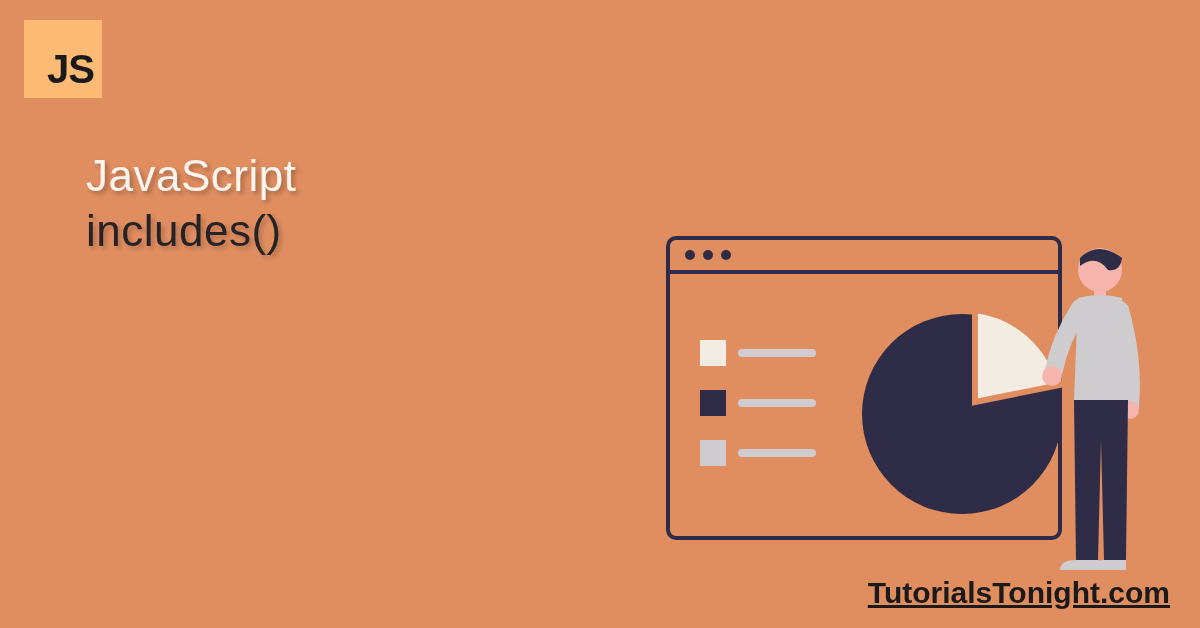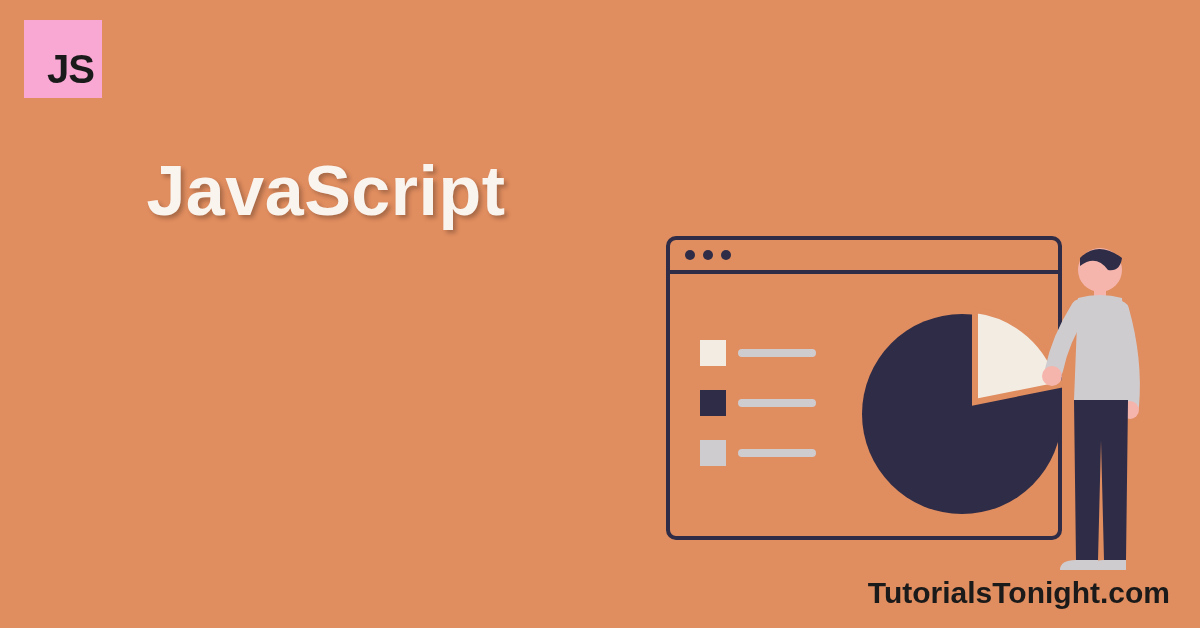--- a/index.html
+++ b/index.html
@@ -10,77 +10,77 @@
       font-family: Arial, Helvetica, sans-serif;
       position: relative;
       overflow: hidden;
     }
     .js-badge {
       position: absolute;
       top: 20px;
       left: 24px;
       width: 78px;
       height: 78px;
-      background: #f9a8d4;
+      background: #fdba74;
       display: flex;
       align-items: flex-end;
       justify-content: flex-end;
       padding: 6px 8px;
     }
     .js-badge-text {
       font-weight: 900;
       font-size: 40px;
       color: #1a1a1a;
       letter-spacing: -1px;
     }
     .heading {
       position: absolute;
       top: 148px;
       left: 86px;
       width: 480px;
-      text-align: center;
-      font-weight: 700;
-      font-size: 70px;
+      font-weight: 400;
+      font-size: 44px;
       line-height: 1.25;
       letter-spacing: 0.5px;
     }
     .heading .white {
       color: #faf4ef;
       text-shadow: 3px 3px 4px rgba(0,0,0,0.25);
     }
     .heading .dark {
       color: #252326;
       text-shadow: 3px 3px 4px rgba(0,0,0,0.2);
     }
     .site-link {
       position: absolute;
       bottom: 18px;
       right: 30px;
       font-weight: 700;
       font-size: 30px;
       color: #1a1a1a;
+      text-decoration: underline;
     }
     .illustration {
       position: absolute;
       top: 230px;
       left: 660px;
       width: 500px;
       height: 370px;
     }
   </style>
 </head>
 <body>
 
 <div class="js-badge">
   <span class="js-badge-text">JS</span>
 </div>
 
 <div class="heading">
   <span class="white">JavaScript</span><br>
-  <br>
+  <span class="dark">includes()</span><br>
   <br>
 </div>
 
 <svg class="illustration" viewBox="0 0 500 370">
 
   <rect x="8" y="8" width="392" height="300" rx="8" fill="none" stroke="#2e2c47" stroke-width="4"></rect>
   <line x1="8" y1="42" x2="400" y2="42" stroke="#2e2c47" stroke-width="4"></line>
   <circle cx="30" cy="25" r="5" fill="#2e2c47"></circle>
   <circle cx="48" cy="25" r="5" fill="#2e2c47"></circle>
   <circle cx="66" cy="25" r="5" fill="#2e2c47"></circle>

